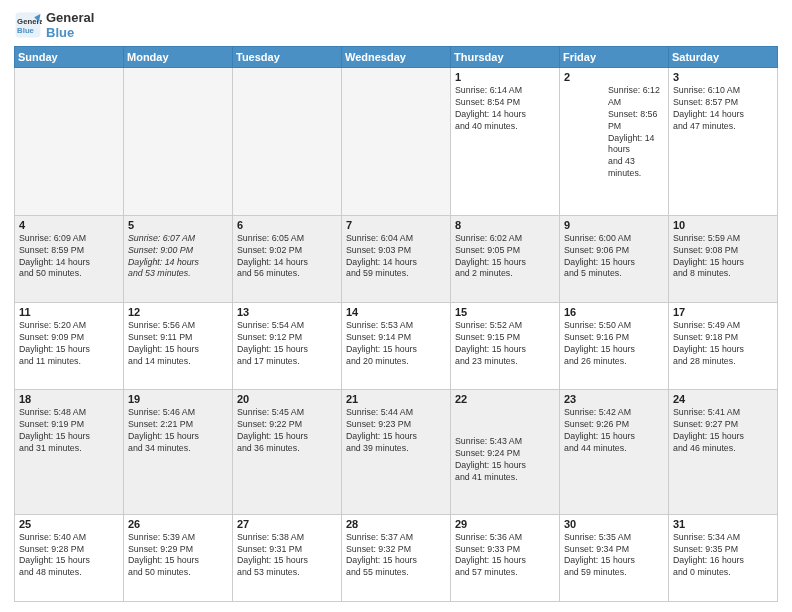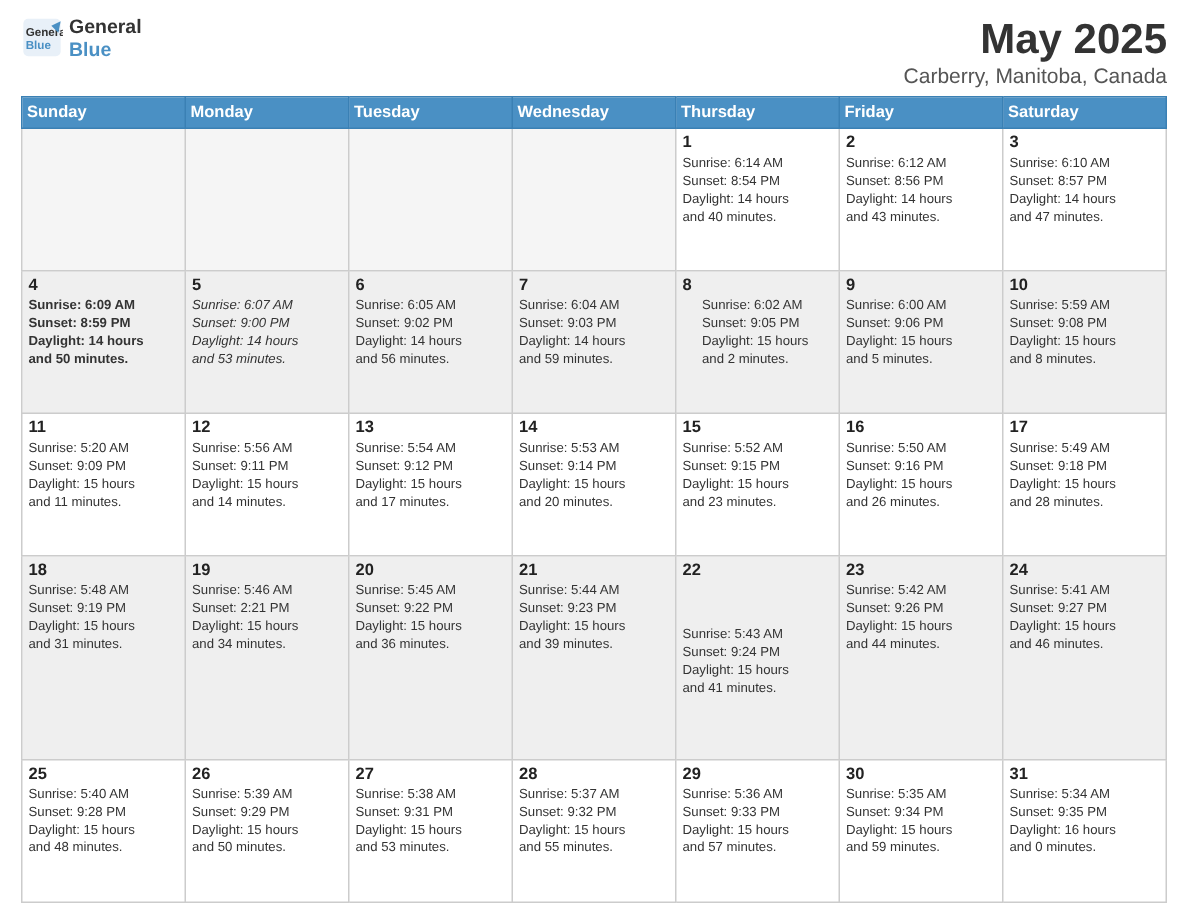--- a/index.html
+++ b/index.html
@@ -97,24 +97,20 @@
         <rect x="2" y="2" width="32" height="32" rx="4" fill="#e8f0f8"></rect>
         <text x="4" y="17" font-size="10" font-weight="bold" fill="#333" font-family="Arial">General</text>
         <text x="4" y="28" font-size="10" font-weight="bold" fill="#4a90c4" font-family="Arial">Blue</text>
         <polygon points="26,8 34,4 32,14" fill="#4a90c4"></polygon>
       </svg>
       <div>
         <div style="font-size:13px;font-weight:bold;color:#333;">General</div>
         <div style="font-size:13px;font-weight:bold;color:#4a90c4;">Blue</div>
       </div>
     </div>
-    <div class="title-block">
-      <div class="main-title">May 2025</div>
-      <div class="sub-title">Carberry, Manitoba, Canada</div>
-    </div>
   </div>
 
   <table class="calendar">
     <thead>
       <tr>
       <th>Sunday</th>
           <th>Monday</th>
           <th>Tuesday</th>
           <th>Wednesday</th>
           <th>Thursday</th>
@@ -130,37 +126,37 @@
           <td class="empty"></td>
           <td>
             <div class="day-number">1</div>
             <div class="day-info" style="white-space: pre-line;">Sunrise: 6:14 AM
 Sunset: 8:54 PM
 Daylight: 14 hours
 and 40 minutes.</div>
           </td>
           <td>
             <div class="day-number">2</div>
-            <div class="day-info" style="white-space: pre-line;">Sunrise: 6:12 AM
+            <div class="day-info" style="white-space: pre-line; margin-left: 44px;">Sunrise: 6:12 AM
 Sunset: 8:56 PM
 Daylight: 14 hours
 and 43 minutes.</div>
           </td>
           <td>
             <div class="day-number">3</div>
             <div class="day-info" style="white-space: pre-line;">Sunrise: 6:10 AM
 Sunset: 8:57 PM
 Daylight: 14 hours
 and 47 minutes.</div>
           </td>
         </tr>
         <tr class="row-shaded">
           <td>
             <div class="day-number">4</div>
-            <div class="day-info" style="white-space: pre-line; font-weight: bold;">Sunrise: 6:09 AM
+            <div class="day-info" style="white-space: pre-line;">Sunrise: 6:09 AM
 Sunset: 8:59 PM
 Daylight: 14 hours
 and 50 minutes.</div>
           </td>
           <td>
             <div class="day-number">5</div>
             <div class="day-info" style="white-space: pre-line; font-style: italic;">Sunrise: 6:07 AM
 Sunset: 9:00 PM
 Daylight: 14 hours
 and 53 minutes.</div>
@@ -174,21 +170,21 @@
           </td>
           <td>
             <div class="day-number">7</div>
             <div class="day-info" style="white-space: pre-line;">Sunrise: 6:04 AM
 Sunset: 9:03 PM
 Daylight: 14 hours
 and 59 minutes.</div>
           </td>
           <td>
             <div class="day-number">8</div>
-            <div class="day-info" style="white-space: pre-line; margin-left: 13px;">Sunrise: 6:02 AM
+            <div class="day-info" style="white-space: pre-line;">Sunrise: 6:02 AM
 Sunset: 9:05 PM
 Daylight: 15 hours
 and 2 minutes.</div>
           </td>
           <td>
             <div class="day-number">9</div>
             <div class="day-info" style="white-space: pre-line;">Sunrise: 6:00 AM
 Sunset: 9:06 PM
 Daylight: 15 hours
 and 5 minutes.</div>

